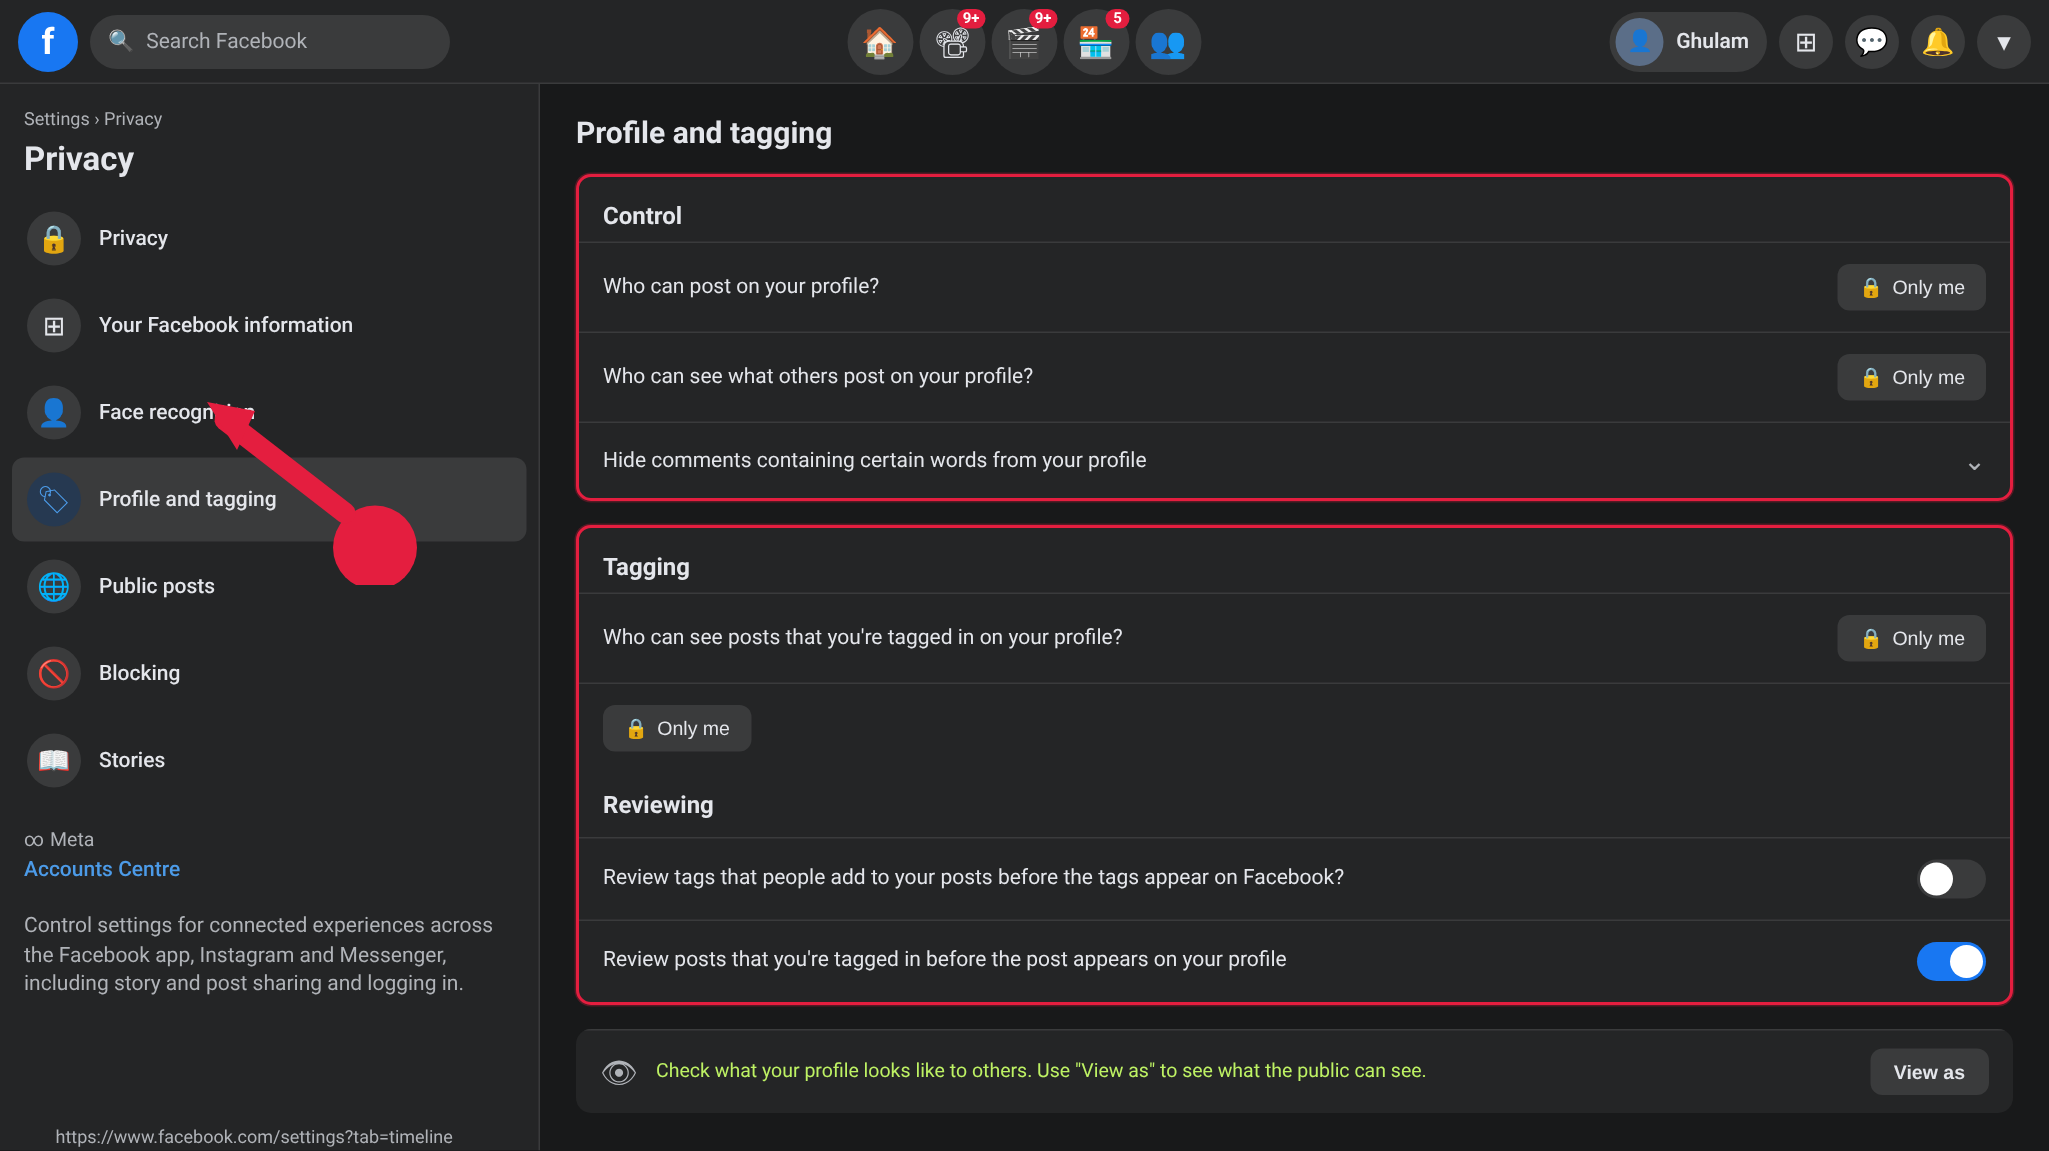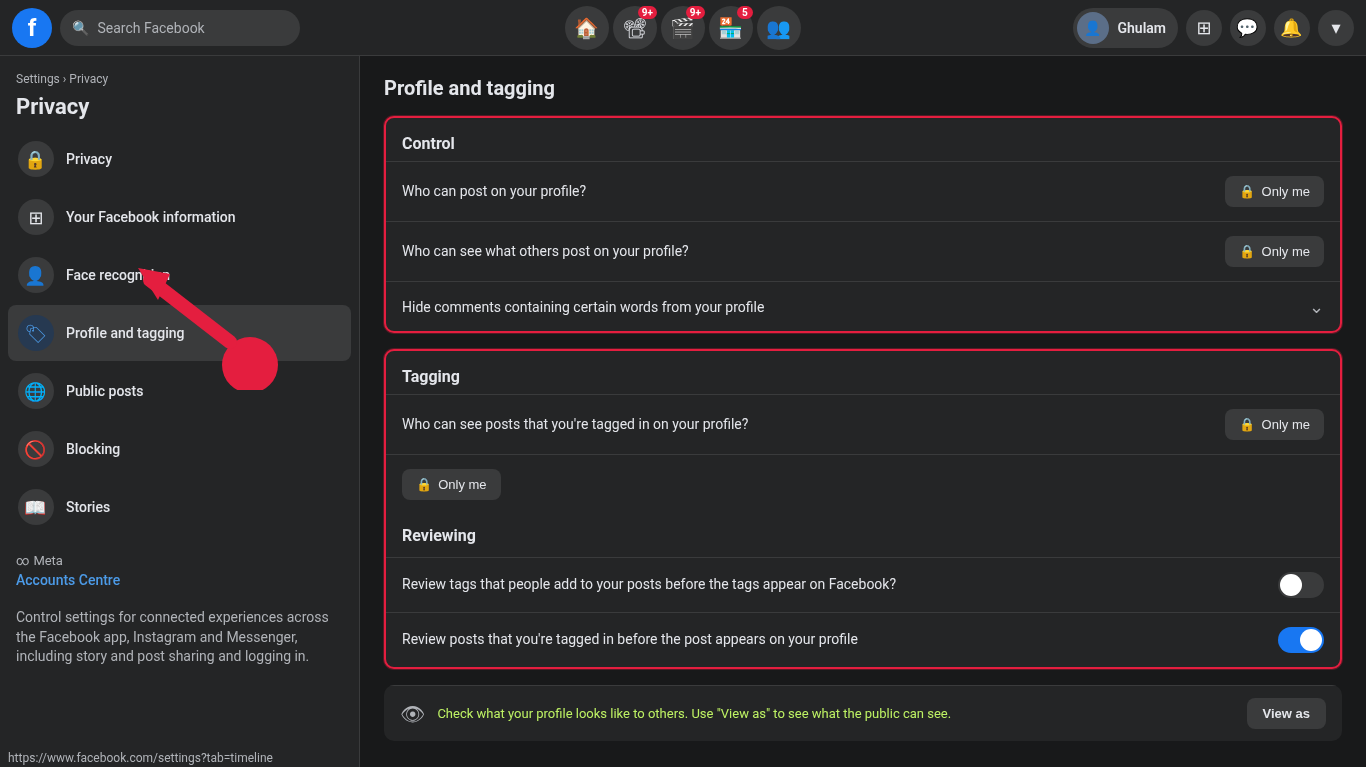--- a/index.html
+++ b/index.html
@@ -226,25 +226,25 @@
     }
 
     
     ::-webkit-scrollbar { width: 6px; }
     ::-webkit-scrollbar-track { background: #242526; }
     ::-webkit-scrollbar-thumb { background: #4e4f50; border-radius: 3px; }
 
     
     .status-bar {
       position: fixed;
-      bottom: 0; left: 0;
+      bottom: 0; left: 13px;
       background: #242526;
       color: #b0b3b8;
       font-size: 12px;
-      padding: 2px 8px;
+      padding: 2px 24px;
       z-index: 300;
     }
   </style>
 </head>
 <body>
 
 <nav class="topnav">
   <div class="topnav-left">
     <div class="fb-logo">f</div>
     <div class="search-box">

